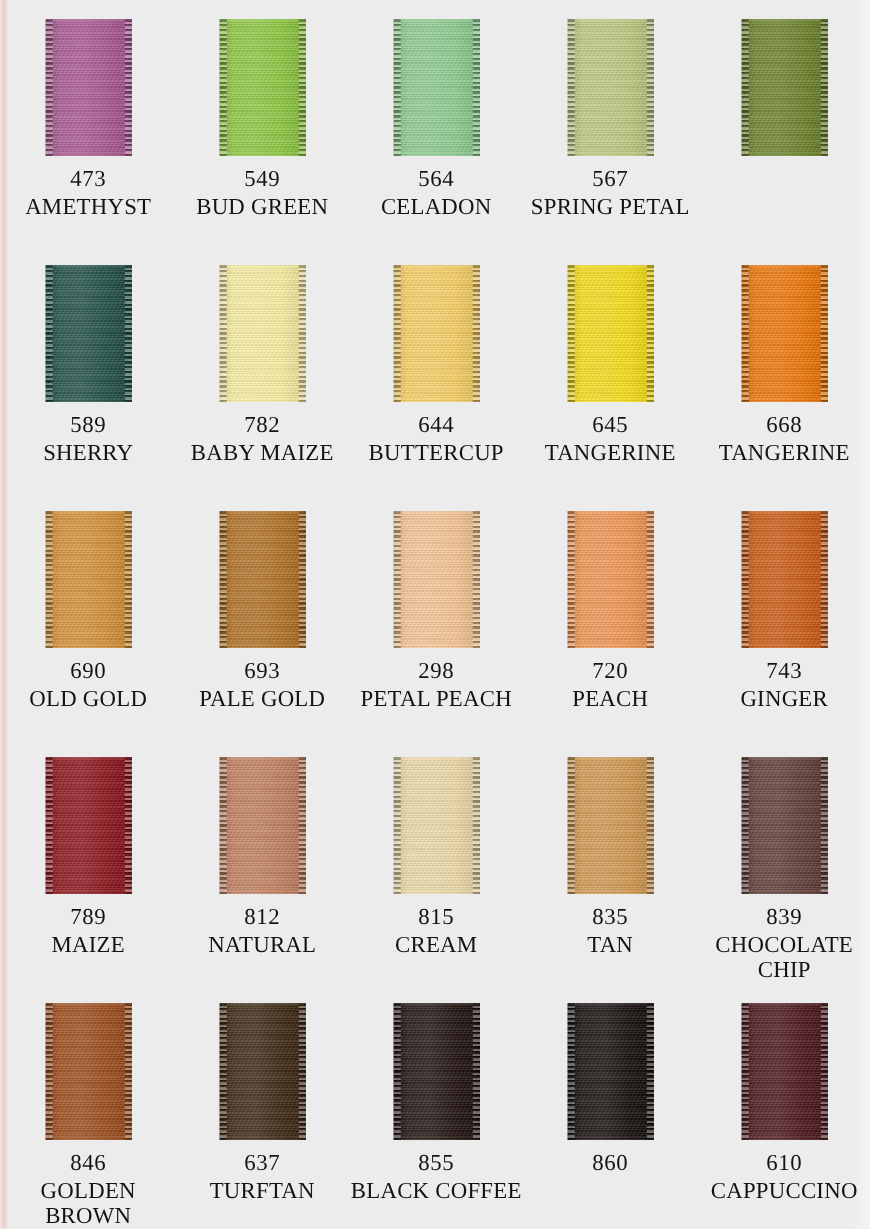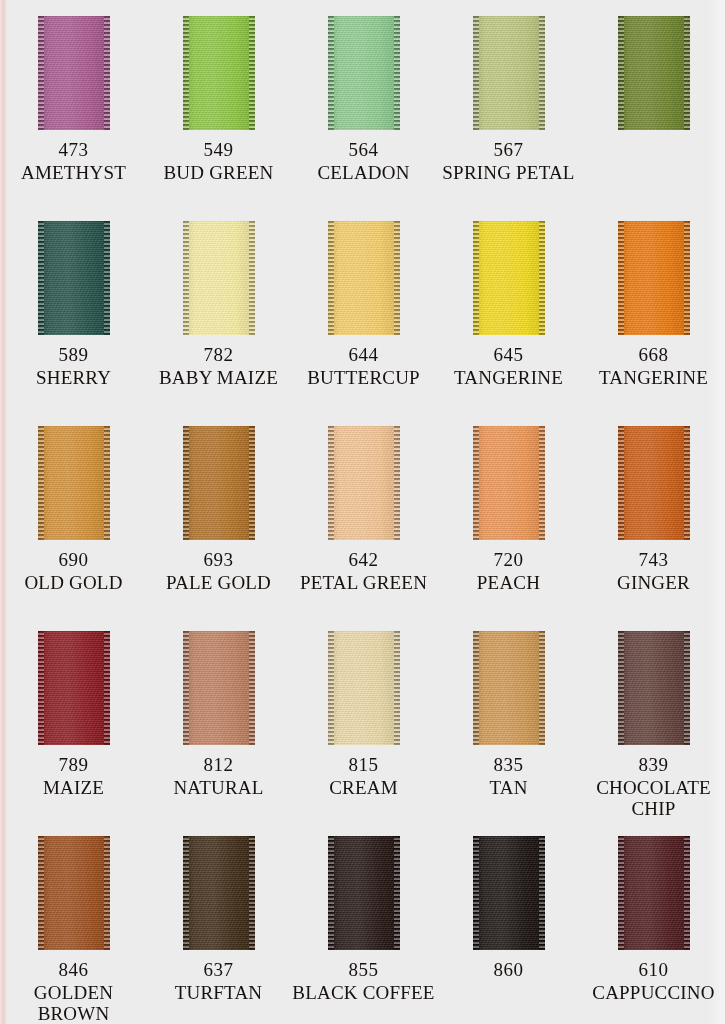--- a/index.html
+++ b/index.html
@@ -199,22 +199,22 @@
     <div class="swatch-cell">
       <div class="ribbon" style="background-color: rgb(176, 111, 34);"></div>
       <div class="caption">
         <div class="code">693</div>
         <div class="name">PALE GOLD</div>
       </div>
     </div>
     <div class="swatch-cell">
       <div class="ribbon" style="background-color: rgb(245, 196, 146);"></div>
       <div class="caption">
-        <div class="code">642</div>
-        <div class="name">PETAL GREEN</div>
+        <div class="code">298</div>
+        <div class="name">PETAL PEACH</div>
       </div>
     </div>
     <div class="swatch-cell">
       <div class="ribbon" style="background-color: rgb(239, 148, 80);"></div>
       <div class="caption">
         <div class="code">720</div>
         <div class="name">PEACH</div>
       </div>
     </div>
     <div class="swatch-cell">

